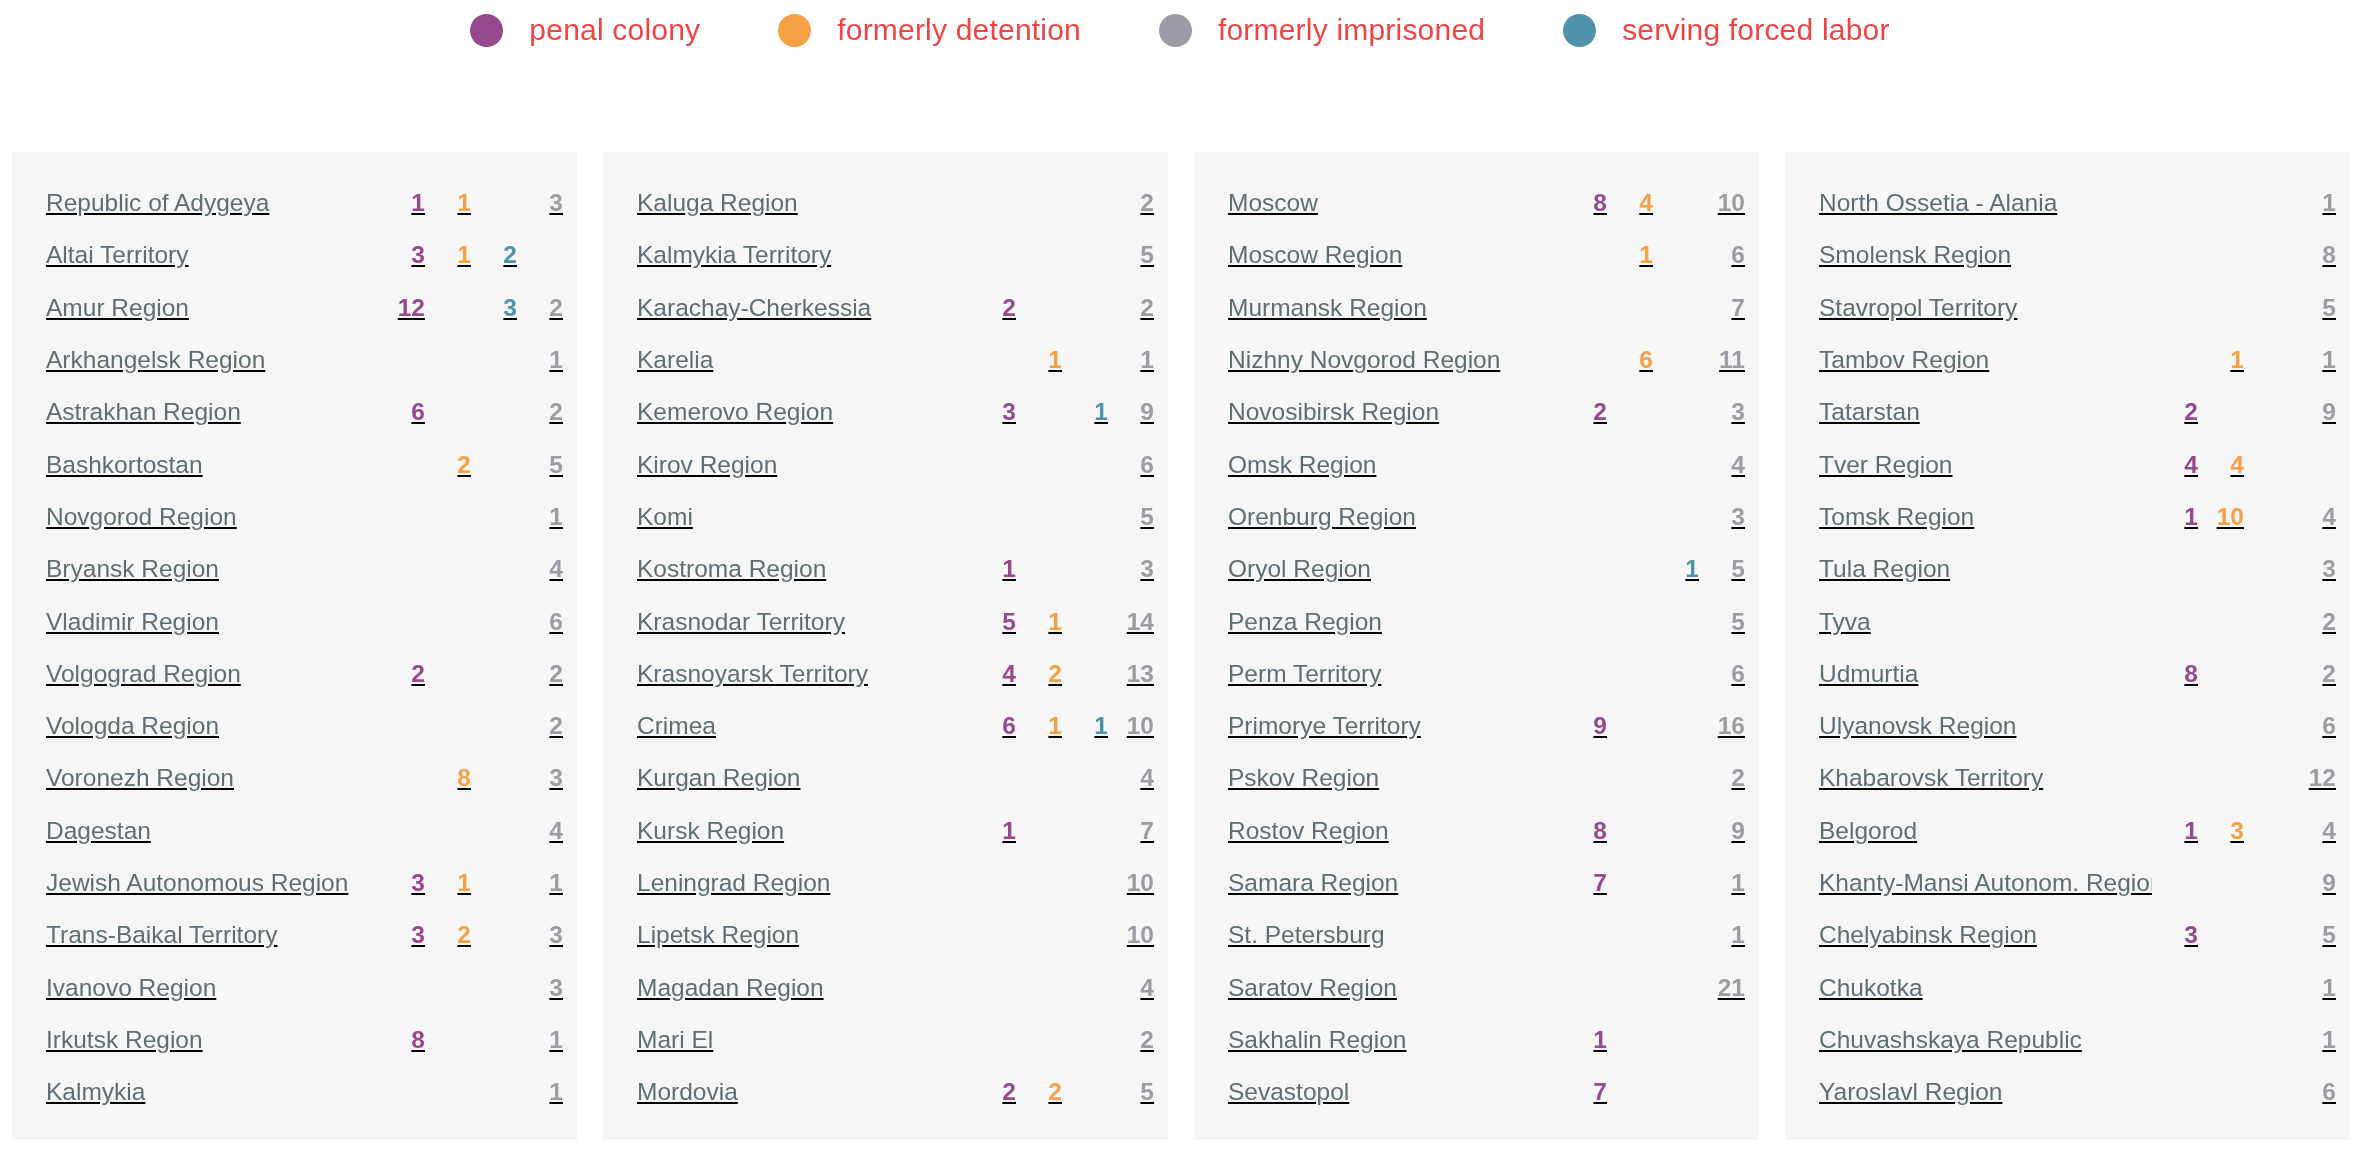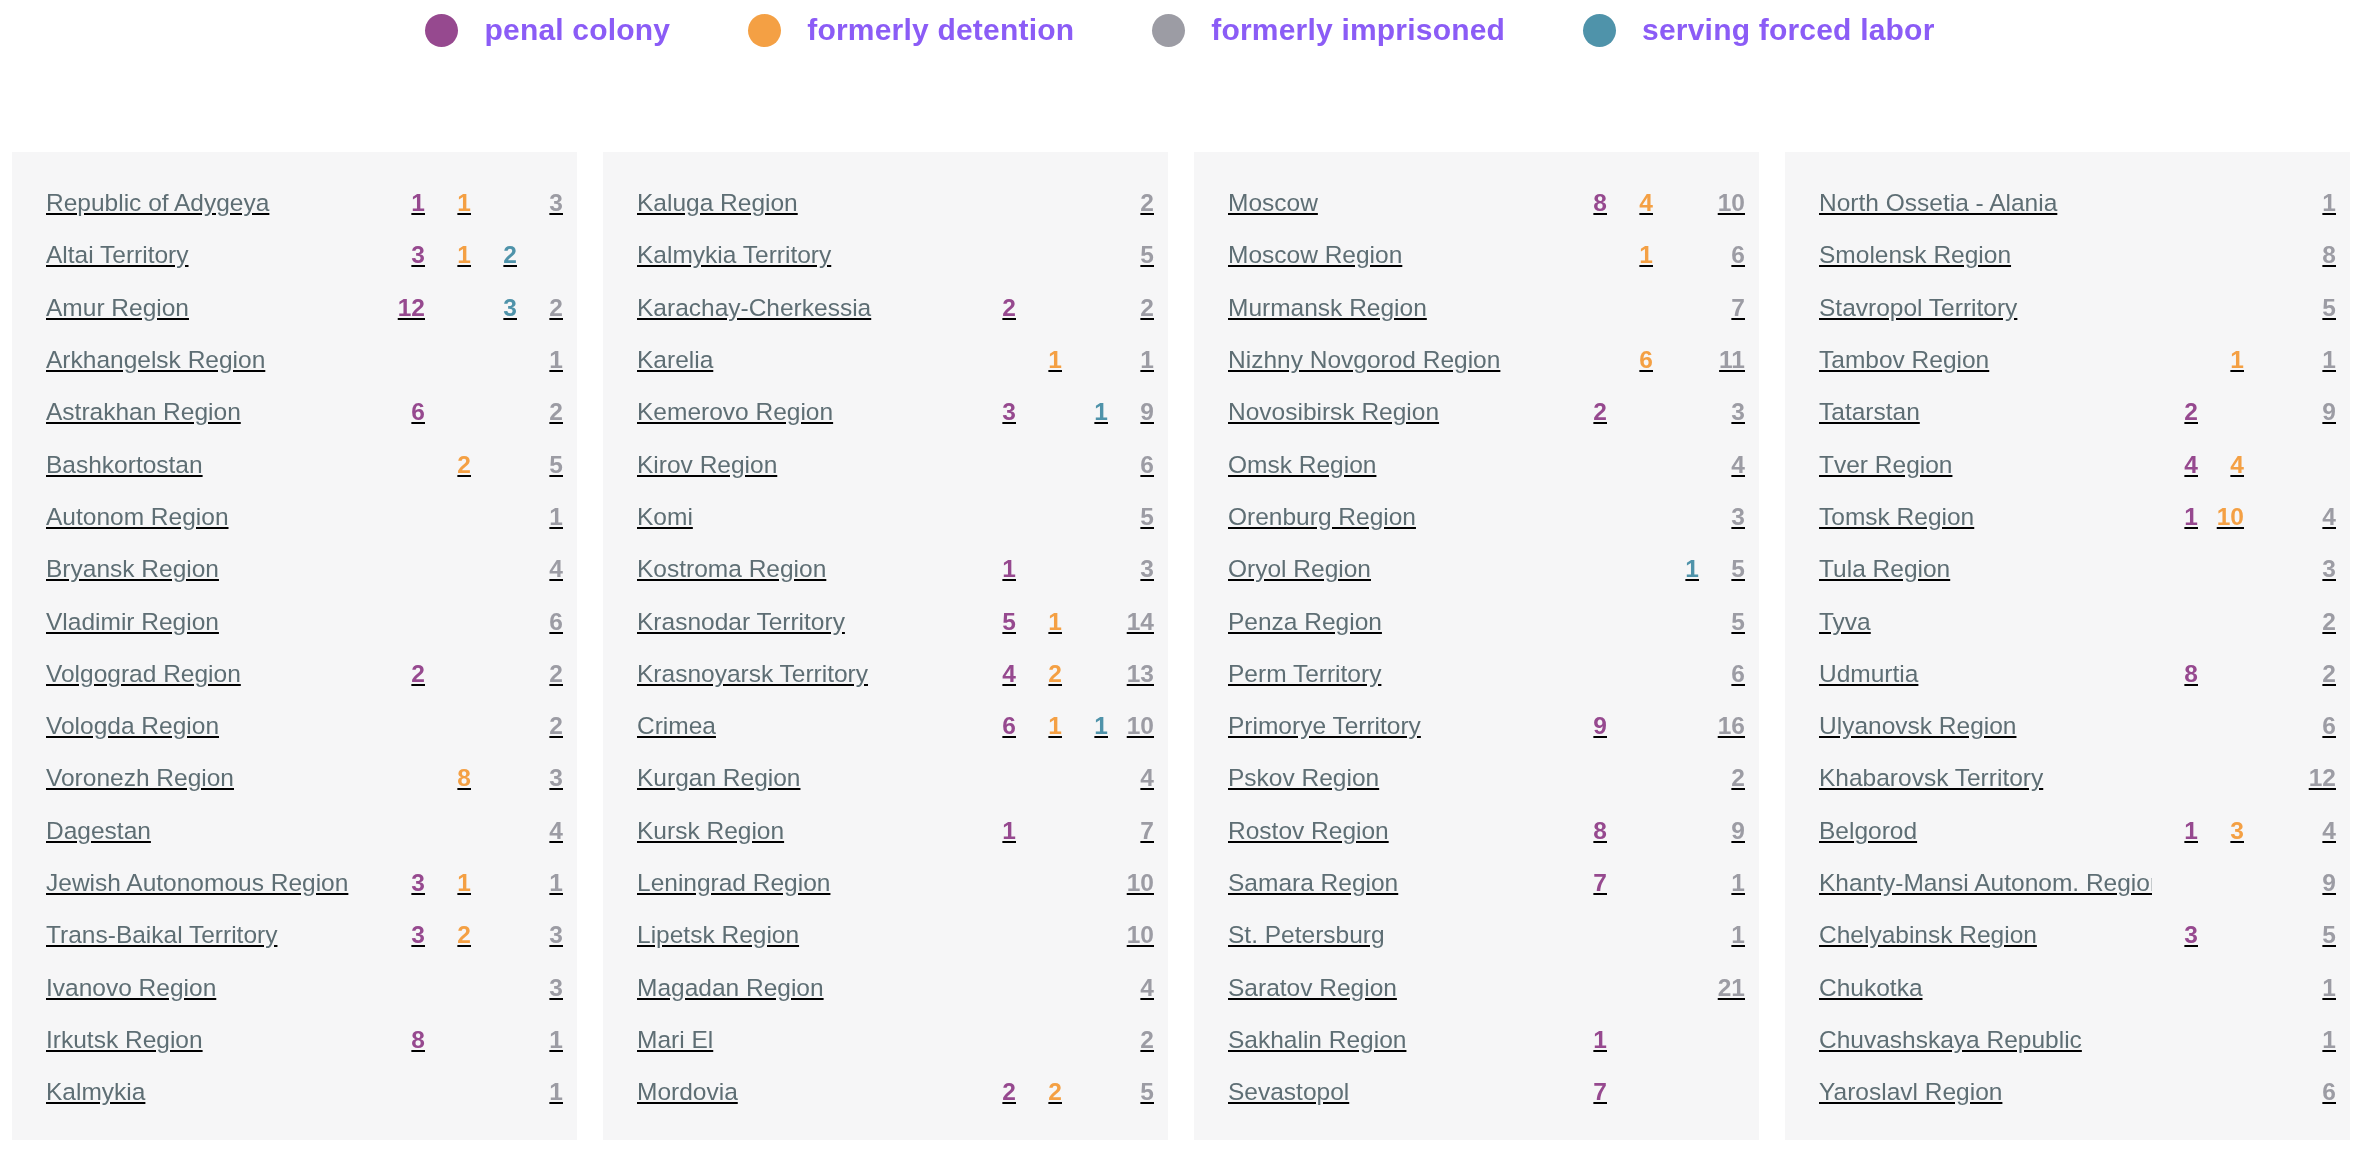--- a/index.html
+++ b/index.html
@@ -28,22 +28,22 @@
     height: 33px;
     border-radius: 50%;
     flex: 0 0 auto;
   }
   .dot-penal    { background: var(--c-penal); }
   .dot-pretrial { background: var(--c-pretrial); }
   .dot-forced   { background: var(--c-forced); }
   .dot-former   { background: var(--c-former); }
   .legend-label {
     font-size: 30px;
-    font-weight: 700;
-    color: #8b5cf6;
+    font-weight: 400;
+    color: #ef4444;
     letter-spacing: 0.2px;
   }
   .panels {
     position: absolute;
     top: 152px;
     left: 12px;
     display: flex;
     gap: 26px;
     text-decoration: underline;
   }
@@ -140,21 +140,21 @@
         <div class="num num-former">2</div>
       </div>
       <div class="row">
         <div class="row-name">Bashkortostan</div>
         <div class="num num-penal"></div>
         <div class="num num-pretrial">2</div>
         <div class="num num-forced"></div>
         <div class="num num-former">5</div>
       </div>
       <div class="row">
-        <div class="row-name">Autonom Region</div>
+        <div class="row-name">Novgorod Region</div>
         <div class="num num-penal"></div>
         <div class="num num-pretrial"></div>
         <div class="num num-forced"></div>
         <div class="num num-former">1</div>
       </div>
       <div class="row">
         <div class="row-name">Bryansk Region</div>
         <div class="num num-penal"></div>
         <div class="num num-pretrial"></div>
         <div class="num num-forced"></div>

